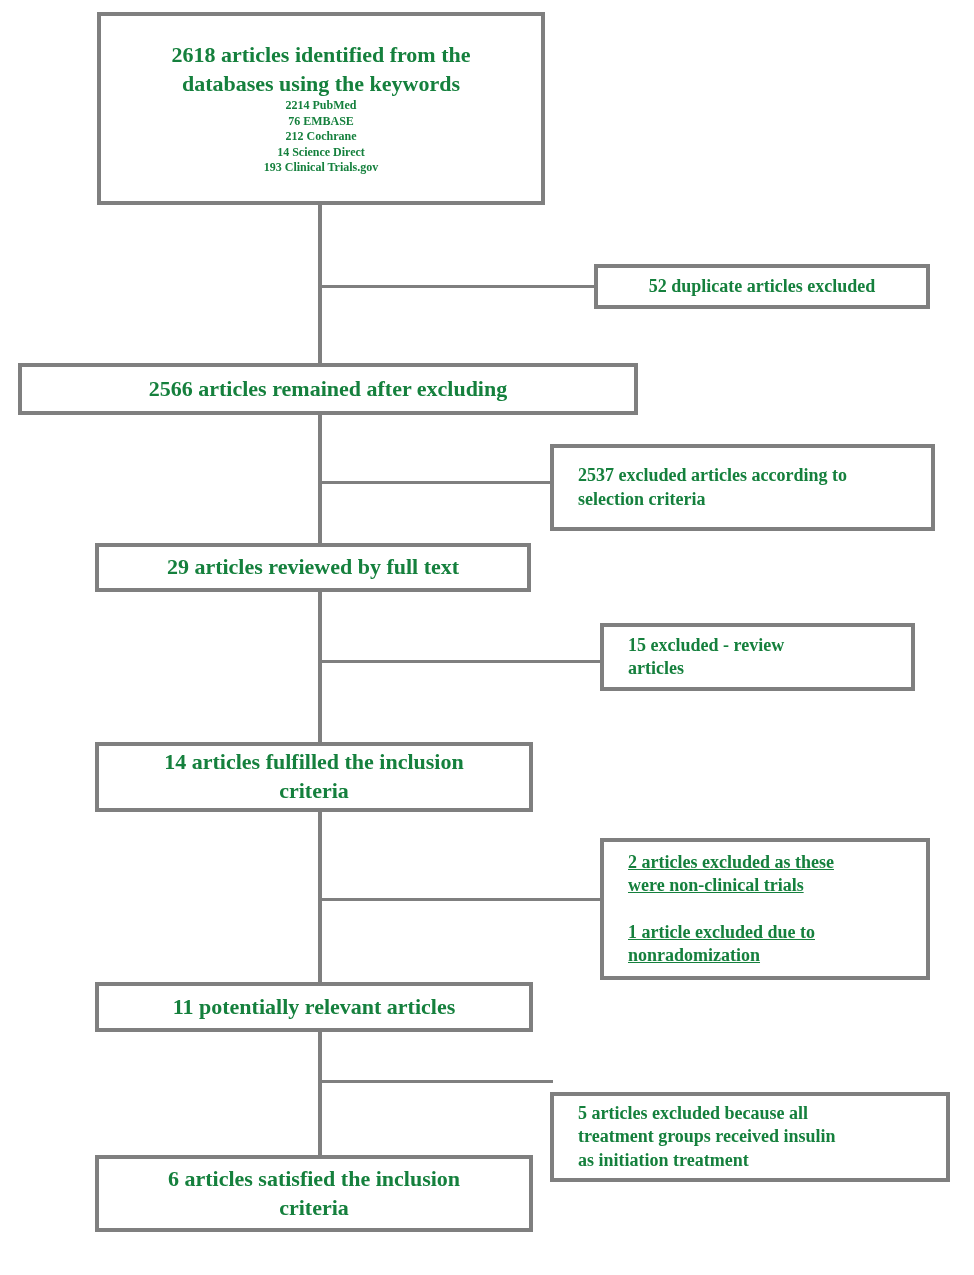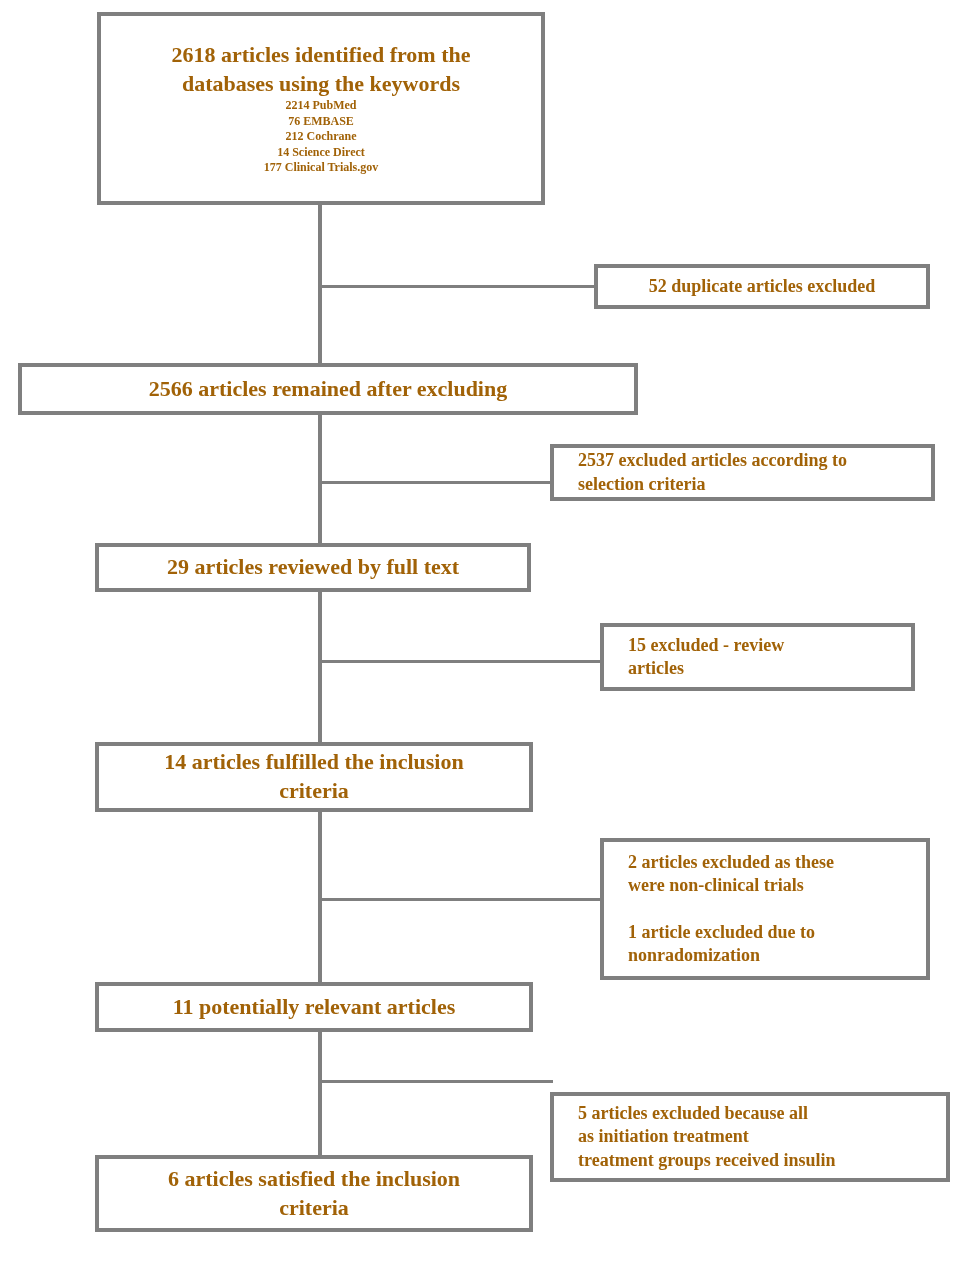--- a/index.html
+++ b/index.html
@@ -3,21 +3,21 @@
 <meta charset="utf-8">
 <style>
   html, body { margin: 0; padding: 0; background: #ffffff; }
   .canvas {
     position: relative;
     width: 974px;
     height: 1275px;
     background: #ffffff;
     font-family: "Liberation Serif", serif;
     font-weight: bold;
-    color: #a16207;
+    color: #15803d;
     overflow: hidden;
   }
   .box {
     position: absolute;
     box-sizing: border-box;
     border: 4px solid #7f7f7f;
     background: #ffffff;
     display: flex;
     flex-direction: column;
     justify-content: center;
@@ -60,21 +60,21 @@
   <div class="conn h" style="left:320px; top:898px; width:283px;"></div>
   <div class="conn h" style="left:320px; top:1080px; width:233px;"></div>
 
   <div class="box main" style="left:97px; top:12px; width:448px; height:193px;">
     <div class="line">2618 articles identified from the</div>
     <div class="line">databases using the keywords</div>
     <div class="line sub">2214 PubMed</div>
     <div class="line sub">76 EMBASE</div>
     <div class="line sub">212 Cochrane</div>
     <div class="line sub">14 Science Direct</div>
-    <div class="line sub">177 Clinical Trials.gov</div>
+    <div class="line sub">193 Clinical Trials.gov</div>
   </div>
 
   <div class="box main" style="left:18px; top:363px; width:620px; height:52px;">
     <div class="line">2566 articles remained after excluding</div>
   </div>
 
   <div class="box main" style="left:95px; top:543px; width:436px; height:49px;">
     <div class="line">29 articles reviewed by full text</div>
   </div>
 
@@ -89,37 +89,37 @@
 
   <div class="box main" style="left:95px; top:1155px; width:438px; height:77px;">
     <div class="line">6 articles satisfied the inclusion</div>
     <div class="line">criteria</div>
   </div>
 
   <div class="box side centered" style="left:594px; top:264px; width:336px; height:45px;">
     <div class="line">52 duplicate articles excluded</div>
   </div>
 
-  <div class="box side" style="left:550px; top:444px; width:385px; height:57px;">
+  <div class="box side" style="left:550px; top:444px; width:385px; height:87px;">
     <div class="line">2537 excluded articles according to</div>
     <div class="line">selection criteria</div>
   </div>
 
   <div class="box side" style="left:600px; top:623px; width:315px; height:68px;">
     <div class="line">15 excluded  - review</div>
     <div class="line">articles</div>
   </div>
 
-  <div class="box side" style="left:600px; top:838px; width:330px; height:142px;">
+  <div class="box side" style="left:600px; top:838px; width:330px; height:142px;text-decoration:underline;">
     <div class="line">2 articles excluded as these</div>
     <div class="line">were non-clinical trials</div>
     <div class="line"></div>
     <div class="line">1 article excluded due to</div>
     <div class="line">nonradomization</div>
   </div>
 
   <div class="box side" style="left:550px; top:1092px; width:400px; height:90px;">
     <div class="line">5 articles excluded because all</div>
+    <div class="line">treatment groups received insulin</div>
     <div class="line">as initiation treatment</div>
-    <div class="line">treatment groups received insulin</div>
   </div>
 
 </div>
 
 </body></html>

